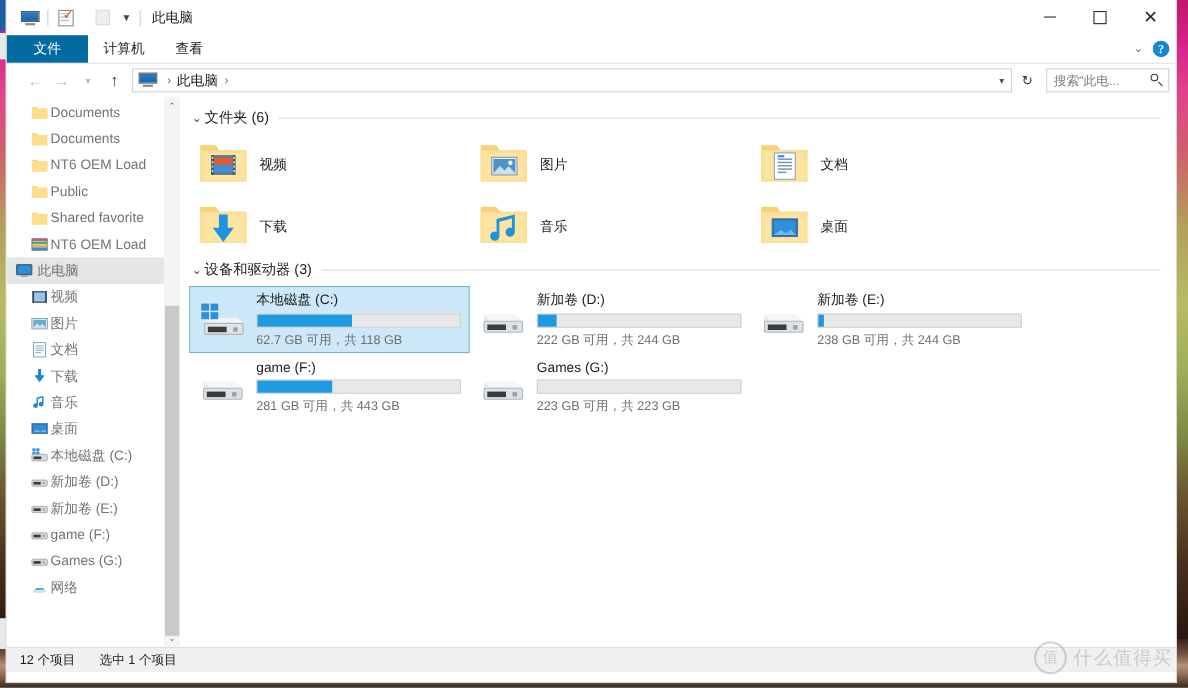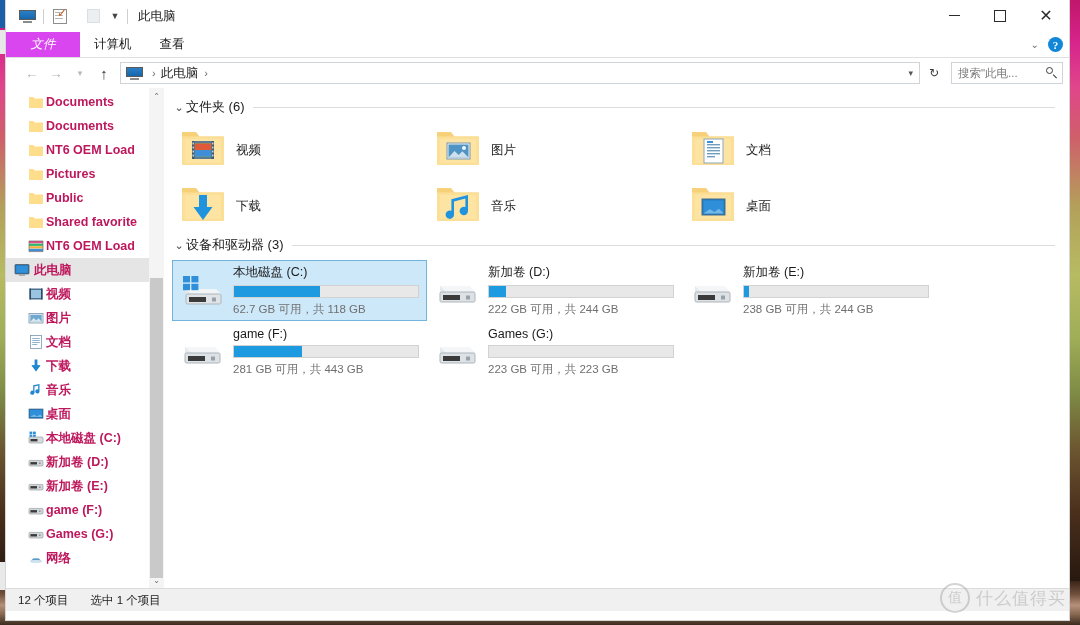--- a/index.html
+++ b/index.html
@@ -105,23 +105,22 @@
     background: #ffffff;
     border-bottom: 1px solid #dfdfdf;
     display: flex; align-items: stretch;
   }
   .tab {
     display:flex; align-items:center; justify-content:center;
     padding: 0 14px; font-size: 12.5px; color:#1b1b1b;
     height: 25px;
   }
   .tab.file {
-    background: #d946ef; color:#fff; min-width: 46px;
+    background: #0369a1; color:#fff; min-width: 46px;
     font-size: 12.5px;
-    font-style: italic;
   }
   #ribbon-right {
     position:absolute; right: 6px; top:0; height:25px;
     display:flex; align-items:center; gap: 9px;
   }
   .chev-collapse { font-size: 10px; color:#6f6f6f; }
   .help-icon {
     width: 15px; height: 15px; border-radius: 50%;
     background: #1287d8; color:#fff; font-size: 11px; font-weight:bold;
     display:flex; align-items:center; justify-content:center;
@@ -186,23 +185,22 @@
   #navpane {
     width: 158px; position: relative;
     background: #ffffff;
     overflow: hidden;
     flex: none;
   }
   #navlist { padding-top: 2px; }
   .nav-item {
     height: 24px; display:flex; align-items:center;
     padding-left: 36px; position: relative;
-    font-size: 12.5px; color: #be185d;
+    font-size: 12.5px; color: #737373;
     white-space: nowrap;
-    font-weight: bold;
   }
   .nav-item.root { padding-left: 28px; }
   .nav-item.child { padding-left: 40px; }
   .nav-item.selected { background:#e5e5e5; }
   .nav-label { overflow: hidden; }
   .nav-ico {
     position:absolute; left: 12px; top: 4px;
     width: 16px; height: 16px;
   }
   .nav-item.child .nav-ico { left: 22px; }
@@ -398,27 +396,20 @@
                 <path d="M1 4.7h14v9.3H1z" fill="#fedd8c"></path>
               </svg></span>
             <span class="nav-label">Documents</span>
           </div>
           <div class="nav-item child">
             <span class="nav-ico"><svg width="16" height="16" viewBox="0 0 16 16">
                 <path d="M1 3.2h4.6l1.1 1.5H15v9.3H1z" fill="#fcd77f"></path>
                 <path d="M1 4.7h14v9.3H1z" fill="#fedd8c"></path>
               </svg></span>
             <span class="nav-label">NT6 OEM Load</span>
-          </div>
-          <div class="nav-item child">
-            <span class="nav-ico"><svg width="16" height="16" viewBox="0 0 16 16">
-                <path d="M1 3.2h4.6l1.1 1.5H15v9.3H1z" fill="#fcd77f"></path>
-                <path d="M1 4.7h14v9.3H1z" fill="#fedd8c"></path>
-              </svg></span>
-            <span class="nav-label">Pictures</span>
           </div>
           <div class="nav-item child">
             <span class="nav-ico"><svg width="16" height="16" viewBox="0 0 16 16">
                 <path d="M1 3.2h4.6l1.1 1.5H15v9.3H1z" fill="#fcd77f"></path>
                 <path d="M1 4.7h14v9.3H1z" fill="#fedd8c"></path>
               </svg></span>
             <span class="nav-label">Public</span>
           </div>
           <div class="nav-item child">
             <span class="nav-ico"><svg width="16" height="16" viewBox="0 0 16 16">

